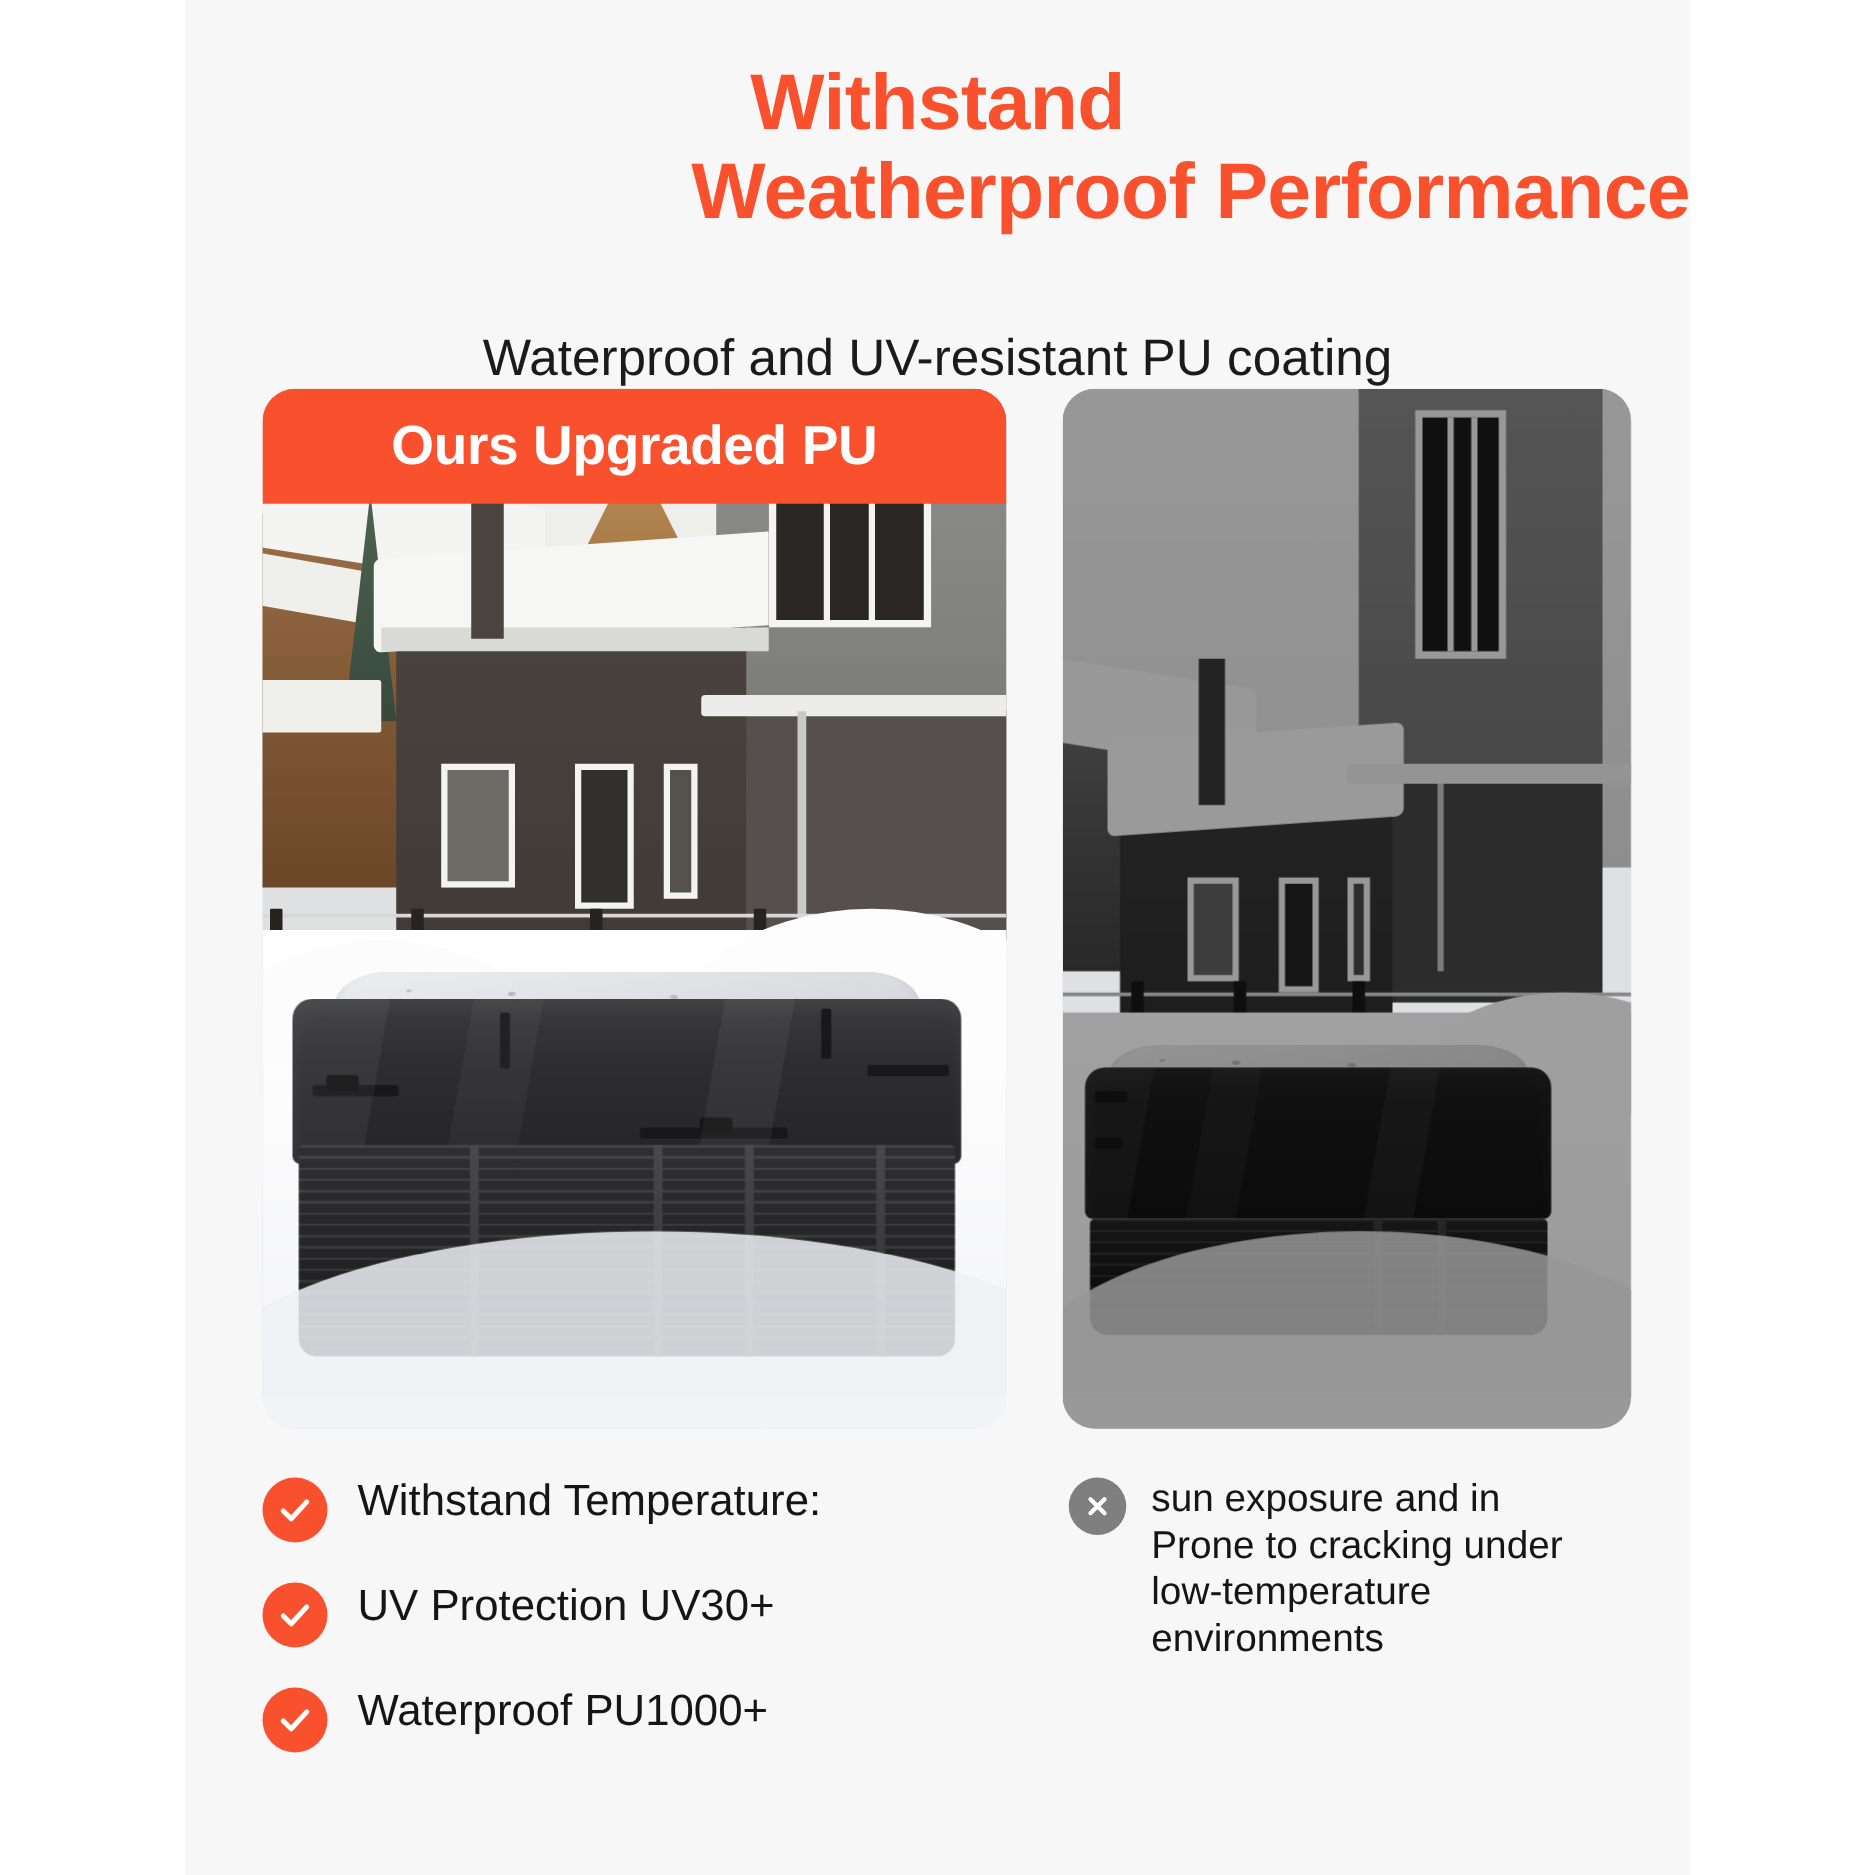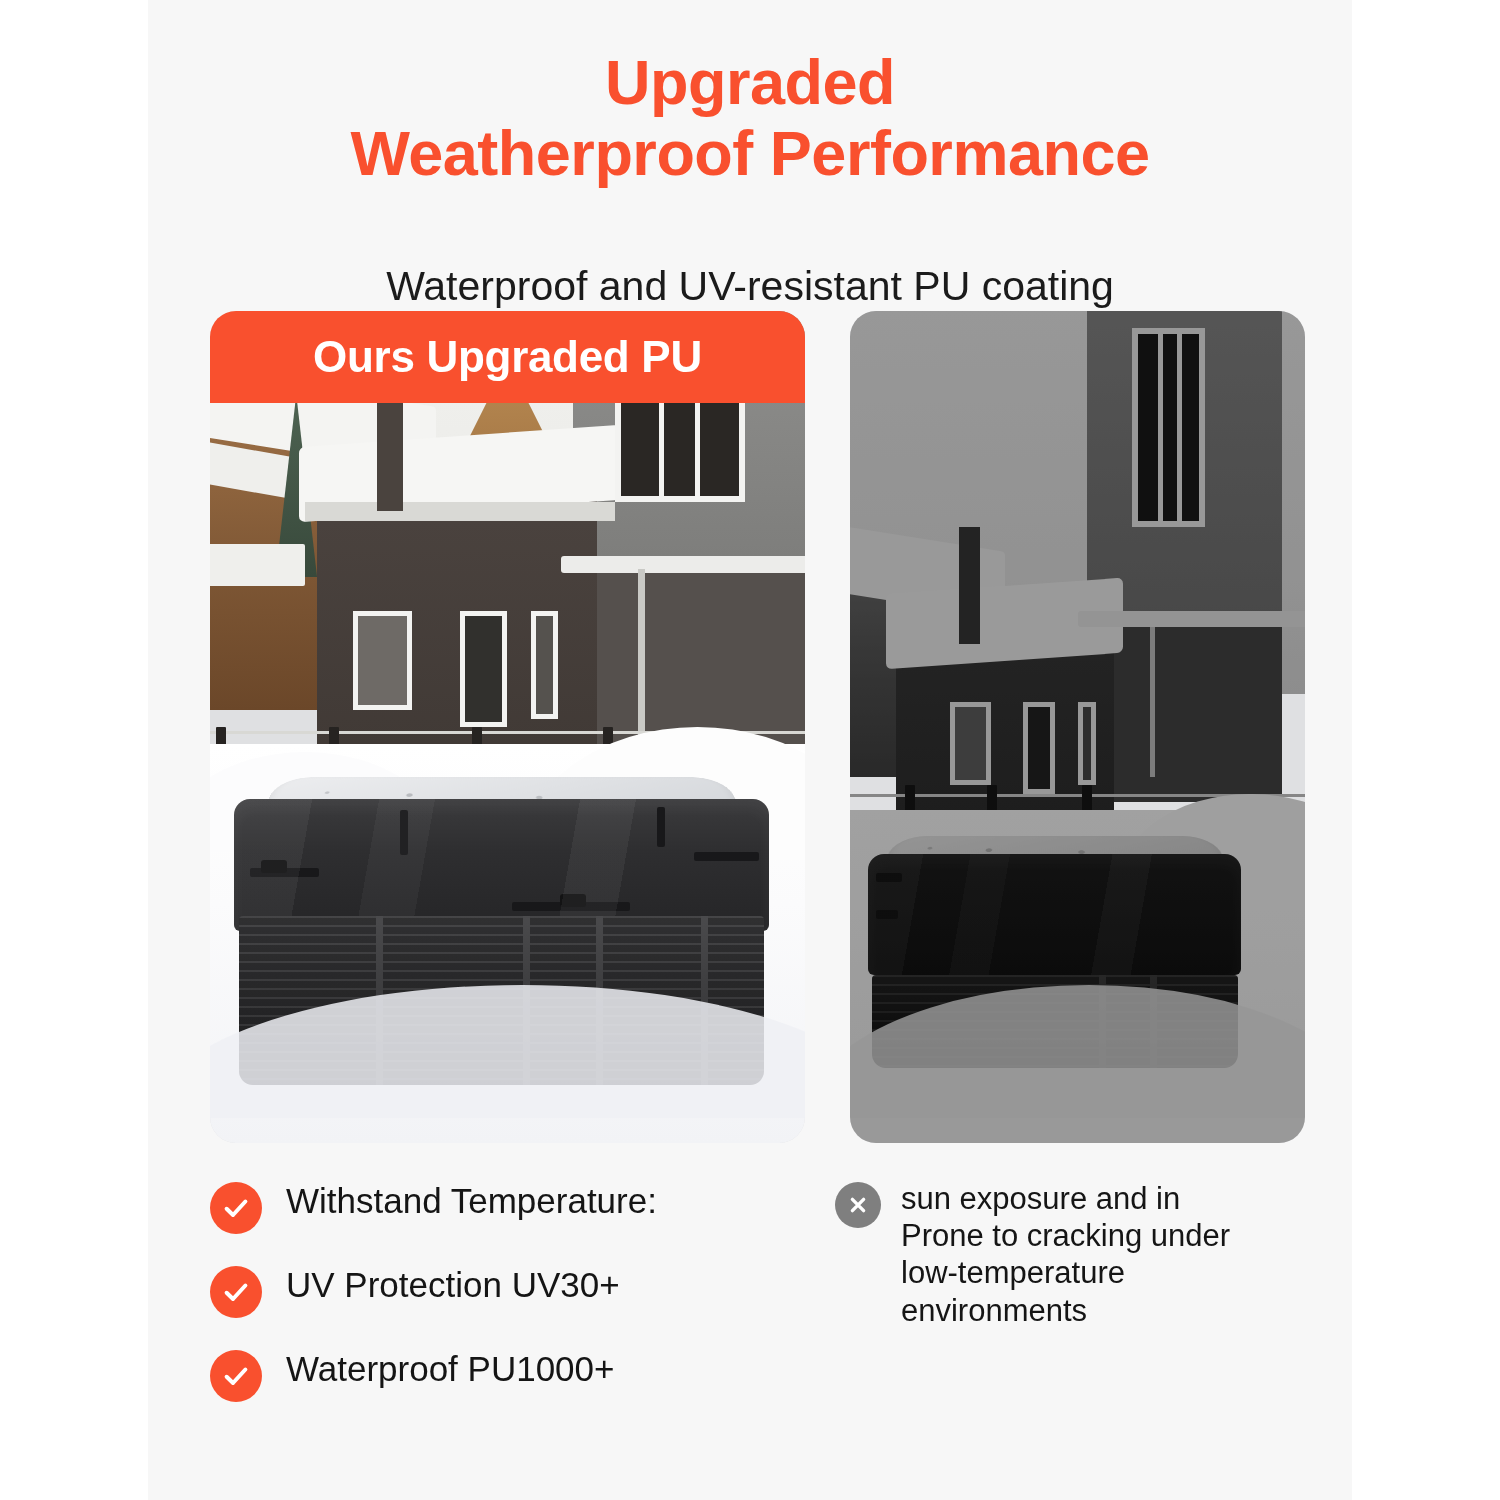--- a/index.html
+++ b/index.html
@@ -36,21 +36,21 @@
     left: 0;
     top: 47px;
     width: 1204px;
     text-align: center;
     color: #f9502e;
     font-weight: bold;
     font-size: 63px;
     line-height: 1.13;
     letter-spacing: -0.5px;
   }
-  .headline .line2 { display: block; white-space: nowrap; }
+  .headline .line2 { display: block; white-space: nowrap; text-align: right; }
   .subhead {
     position: absolute;
     left: 0;
     top: 214px;
     width: 1204px;
     text-align: center;
     color: #1b1b1b;
     font-size: 41px;
     line-height: 1.2;
     margin-top: 48px;
@@ -287,21 +287,21 @@
     background: linear-gradient(180deg,#4a4a4c,#2d2d2f);
   }
 
   
   .features {
     position: absolute;
     left: 62px;
     top: 1180px;
     width: 1100px;
     display: flex;
-    gap: 30px;
+    gap: 50px;
   }
   .feat-col-ours  { width: 595px; }
   .feat-col-other { width: 455px; }
 
   .feat-item {
     display: flex;
     align-items: flex-start;
     margin-bottom: 30px;
   }
   .feat-col-other .feat-item { margin-bottom: 28px; }
@@ -332,21 +332,21 @@
     line-height: 1.2;
   }
 </style>
 </head>
 <body>
 
 <div class="page">
   <div class="content-card">
 
     <div class="headline">
-      <span>Upgraded</span>
+      <span>Withstand</span>
       <span class="line2">Weatherproof Performance</span>
     </div>
     <div class="subhead">Waterproof and UV-resistant PU coating</div>
 
     <div class="panels">
 
       <div class="panel panel-ours">
         <div class="photo">
           <div class="sky"></div>
 

